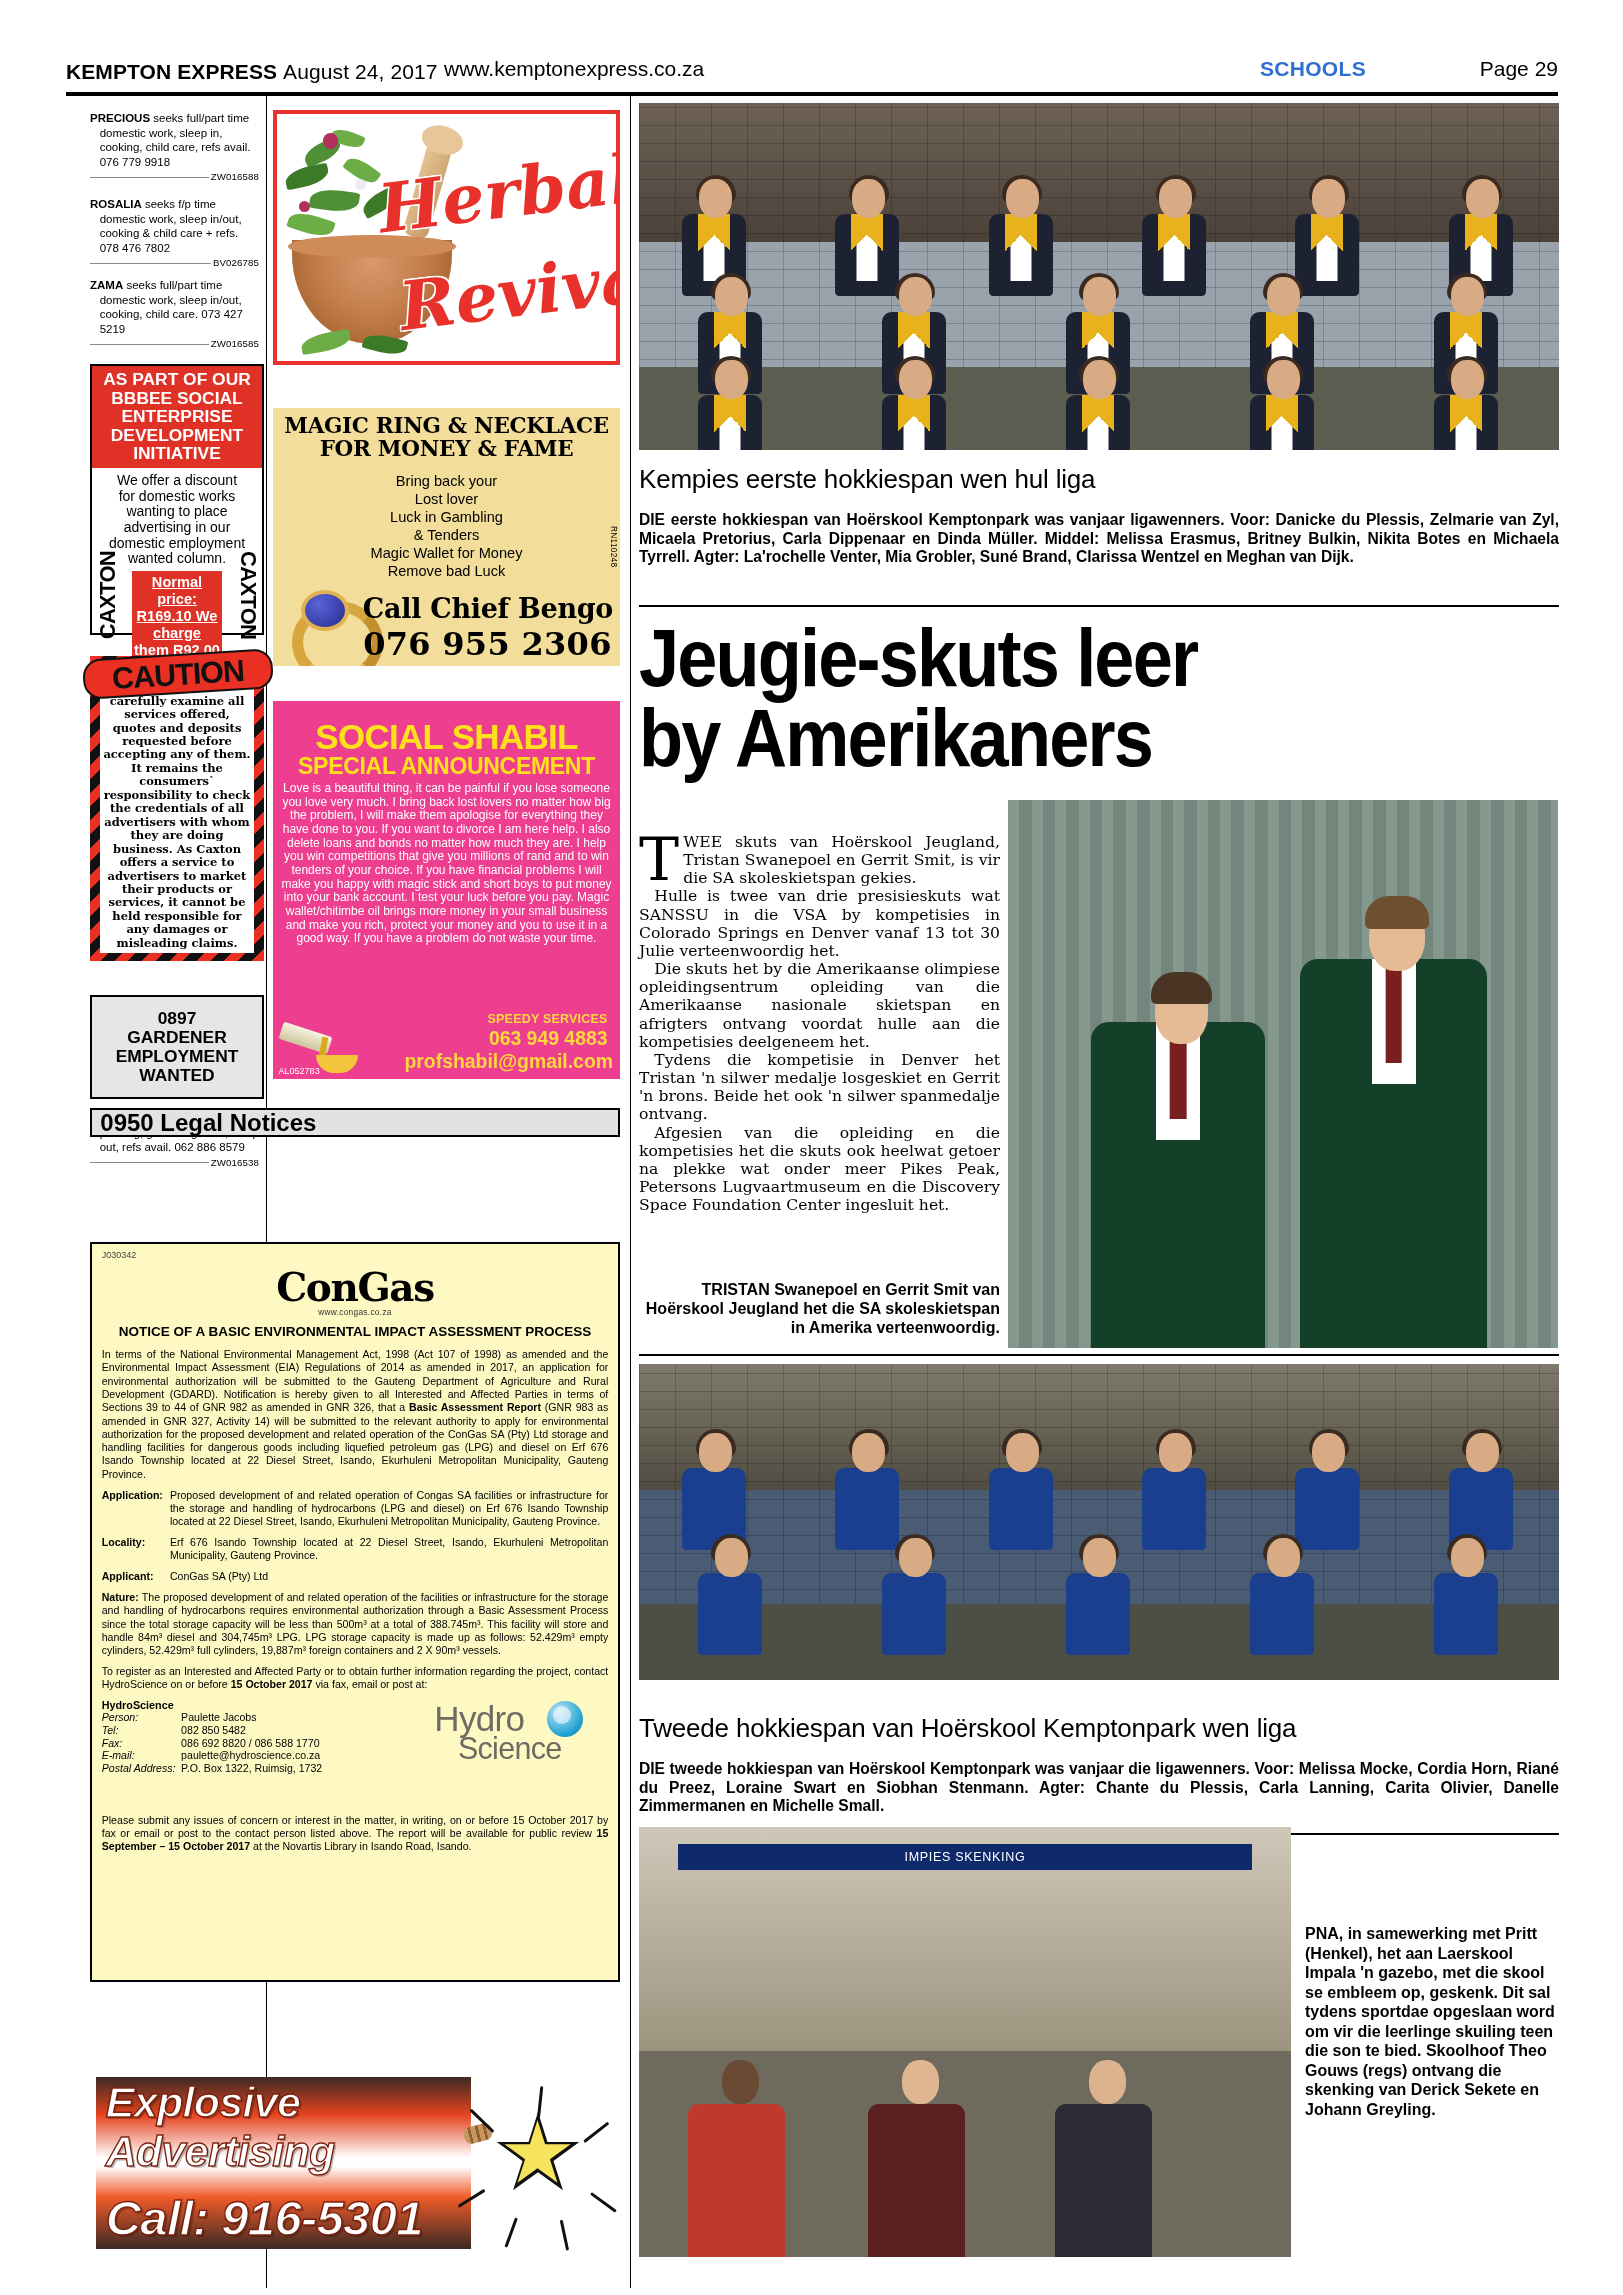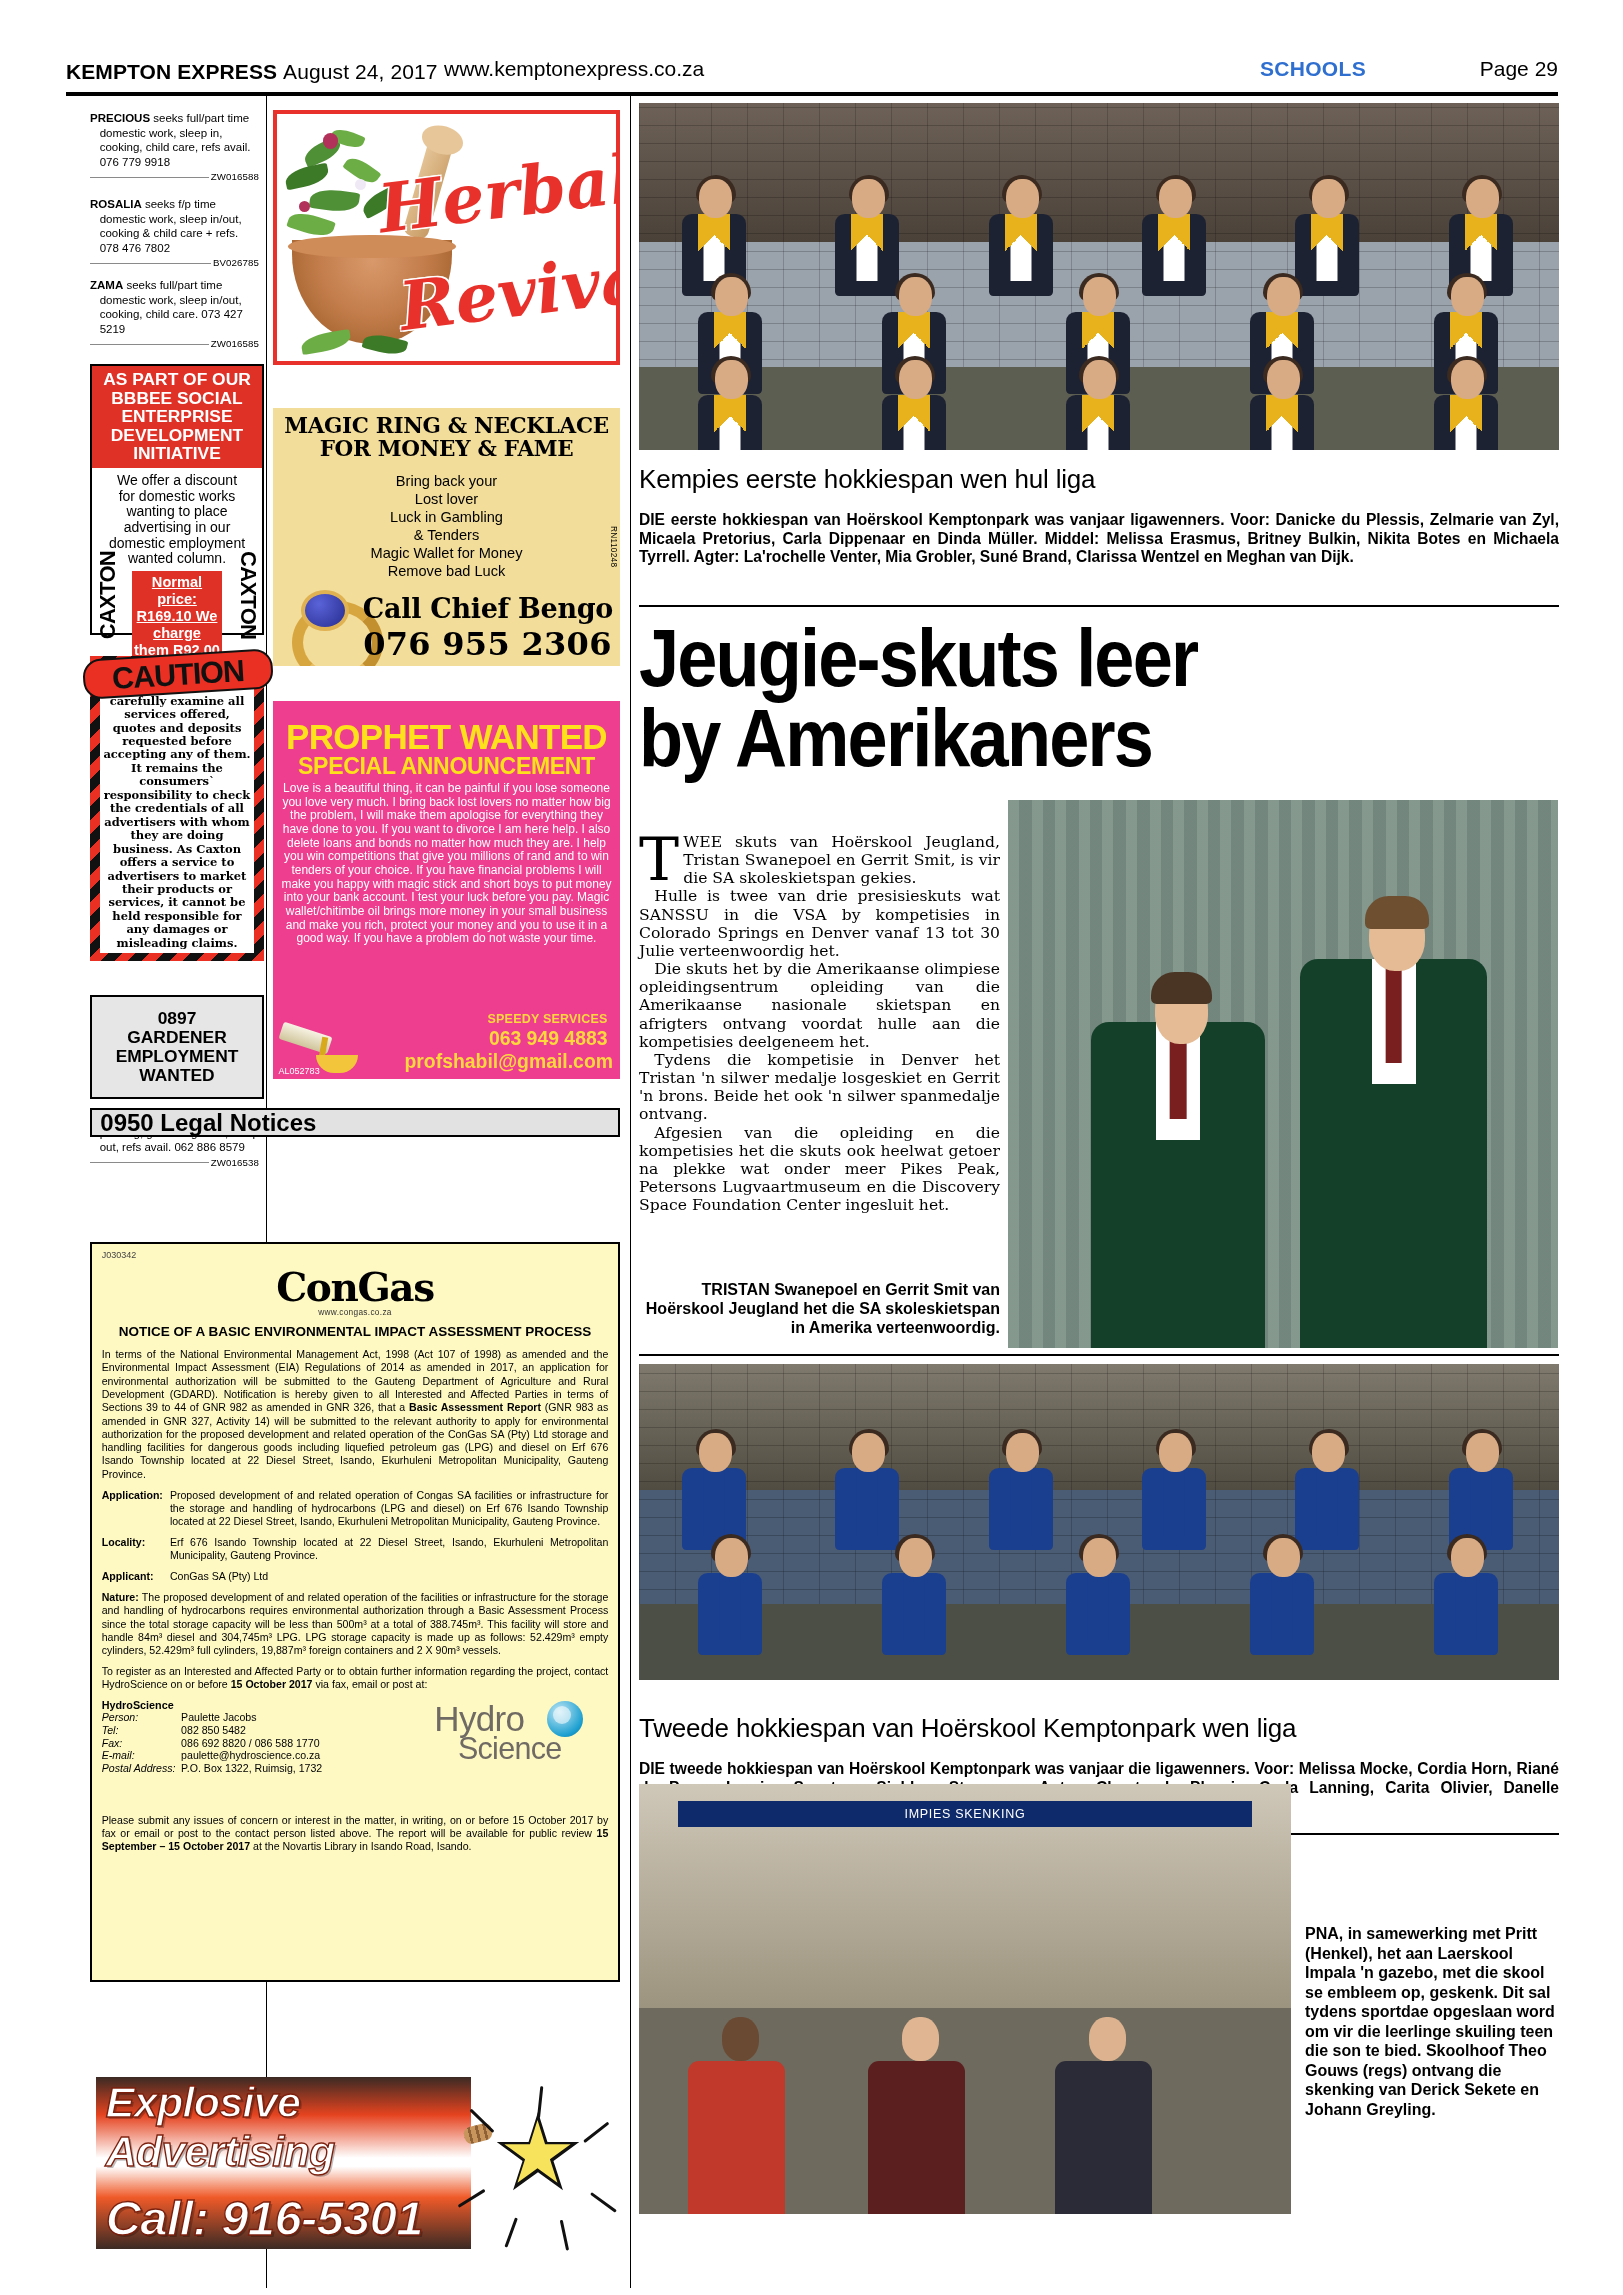--- a/index.html
+++ b/index.html
@@ -302,21 +302,21 @@
     <div class="ring">
       <div class="band"></div>
         <div class="gem"></div>
     </div>
     <div class="call">Call Chief Bengo</div>
     <div class="phone">076 955 2306</div>
     <div class="rn">RN110248</div>
   </div>
 
   <div class="shabil">
-    <div class="t1">PROPHET WANTED</div>
+    <div class="t1">SOCIAL SHABIL</div>
     <div class="t2">SPECIAL ANNOUNCEMENT</div>
     <div class="body">Love is a beautiful thing, it can be painful if you lose someone you love very much. I bring back lost lovers no matter how big the problem, I will make them apologise for everything they have done to you. If you want to divorce I am here help. I also delete loans and bonds no matter how much they are. I help you win competitions that give you millions of rand and to win tenders of your choice. If you have financial problems I will make you happy with magic stick and short boys to put money into your bank account. I test your luck before you pay. Magic wallet/chitimbe oil brings more money in your small business and make you rich, protect your money and you to use it in a good way. If you have a problem do not waste your time.</div>
     <div class="sp">SPEEDY SERVICES</div>
     <div class="ph">063 949 4883</div>
     <div class="em">profshabil@gmail.com</div>
     <div class="oil">
       <div class="bot"></div>
         <div class="str"></div>
         <div class="bowl"></div>
     </div>
@@ -592,21 +592,21 @@
           <div class="hair"></div>
           <div class="head"></div>
           <div class="torso"></div>
         </div>
       </div>
   </div>
   <div class="hl" style="left:639px;top:1713px;width:920px;">Tweede hokkiespan van Hoërskool Kemptonpark wen liga</div>
   <div class="cap" style="left:639px;top:1760px;width:920px;">DIE tweede hokkiespan van Hoërskool Kemptonpark was vanjaar die ligawenners. Voor: Melissa Mocke, Cordia Horn, Riané du Preez, Loraine Swart en Siobhan Stenmann. Agter: Chante du Plessis, Carla Lanning, Carita Olivier, Danelle Zimmermanen en Michelle Small.</div>
   <div class="hr-blk" style="left:639px;top:1833px;width:920px;"></div>
 
-  <div class="gazphoto" style="left:639px;top:1784px;width:652px;height:430px;">
+  <div class="gazphoto" style="left:639px;top:1827px;width:652px;height:430px;">
     <div class="gz-wall"></div>
       <div class="gz-floor"></div>
     <div class="banner">IMPIES SKENKING</div>
     <div class="gz-p" style="left:49px;">
         <div class="h" style="background:#6a4a33;"></div>
         <div class="b" style="background:#c0392b;"></div>
       </div>
     <div class="gz-p" style="left:229px;">
         <div class="h" style="background:#e0b592;"></div>
         <div class="b" style="background:#5b1f1f;"></div>

